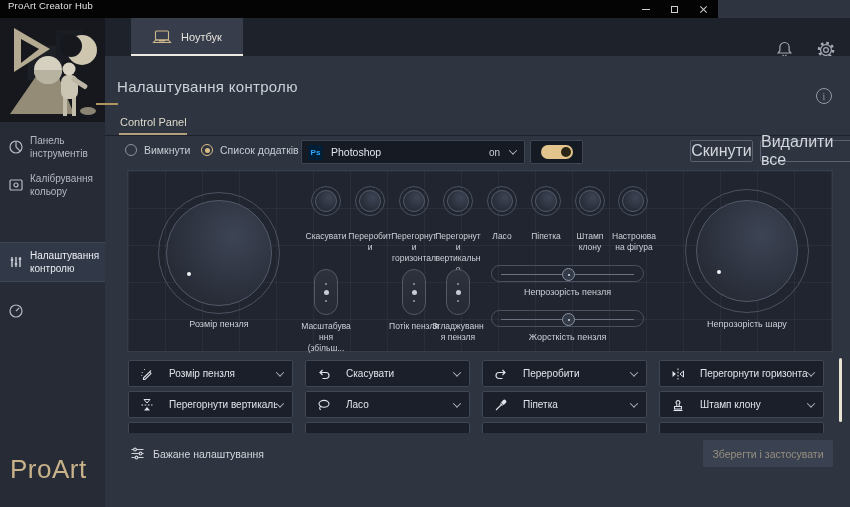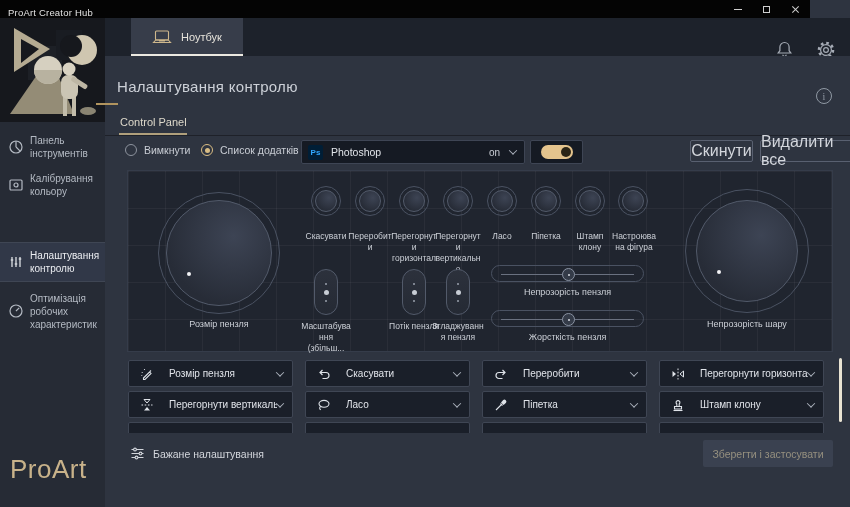--- a/index.html
+++ b/index.html
@@ -1,20 +1,20 @@
 <!DOCTYPE html>
 <html><head>
 <meta charset="utf-8">
 <style>
   * { box-sizing: border-box; margin: 0; padding: 0; }
   html,body { width:850px; height:507px; overflow:hidden; }
   body { position:relative; background:#2e3440; font-family:"Liberation Sans",sans-serif; color:#d3d6dc; }
 
   
-  .titlebar { position:absolute; left:0; top:0; width:810px; height:18px; background:#040404; display:flex; align-items:flex-end; }
+  .titlebar { position:absolute; left:0; top:0; width:718px; height:18px; background:#040404; display:flex; align-items:flex-start; }
   .titlebar .title { font-size:9.5px; color:#e3e3e3; margin-left:8px; letter-spacing:.2px; }
   .win-controls { margin-left:auto; display:flex; height:100%; }
   .win-btn { width:29px; height:100%; display:flex; align-items:center; justify-content:center; position:relative; }
   .glyph-min { width:8px; height:1px; background:#cfcfcf; }
   .glyph-max { width:7px; height:7px; border:1px solid #cfcfcf; }
   .glyph-close { width:9px; height:9px; position:relative; }
   .glyph-close::before,.glyph-close::after { content:""; position:absolute; left:4px; top:0; width:1px; height:9px; background:#cfcfcf; }
   .glyph-close::before { transform:rotate(45deg); } .glyph-close::after { transform:rotate(-45deg); }
 
   
@@ -152,21 +152,20 @@
         <path d="M4 3v10M8 3v10M12 3v10"></path>
         <path d="M2.7 6h2.6M6.7 10h2.6M10.7 5h2.6"></path>
       </svg>
     <span class="lbl">Налаштування контролю</span>
   </div>
   <div class="nav-item" style="top:268px;height:50px;">
     <svg class="nav-icon" width="16" height="16" viewBox="0 0 16 16" fill="none" stroke="#b4bac3" stroke-width="1.2">
         <circle cx="8" cy="8" r="6"></circle>
         <path d="M8 8l3.2-3.2"></path>
       </svg>
-    <span class="lbl">Оптимізація робочих характеристик</span>
   </div>
 
   <div class="logo">ProArt</div>
 </div>
 
 <div class="topstrip">
   <div class="device-tab">
     <svg width="20" height="16" viewBox="0 0 20 16" fill="none" stroke="#cfb88c" stroke-width="1.1">
         <rect x="3.5" y="2" width="13" height="9" rx="1"></rect>
         <path d="M1.5 13.5h17l-2.3-2.5H3.8z"></path>

